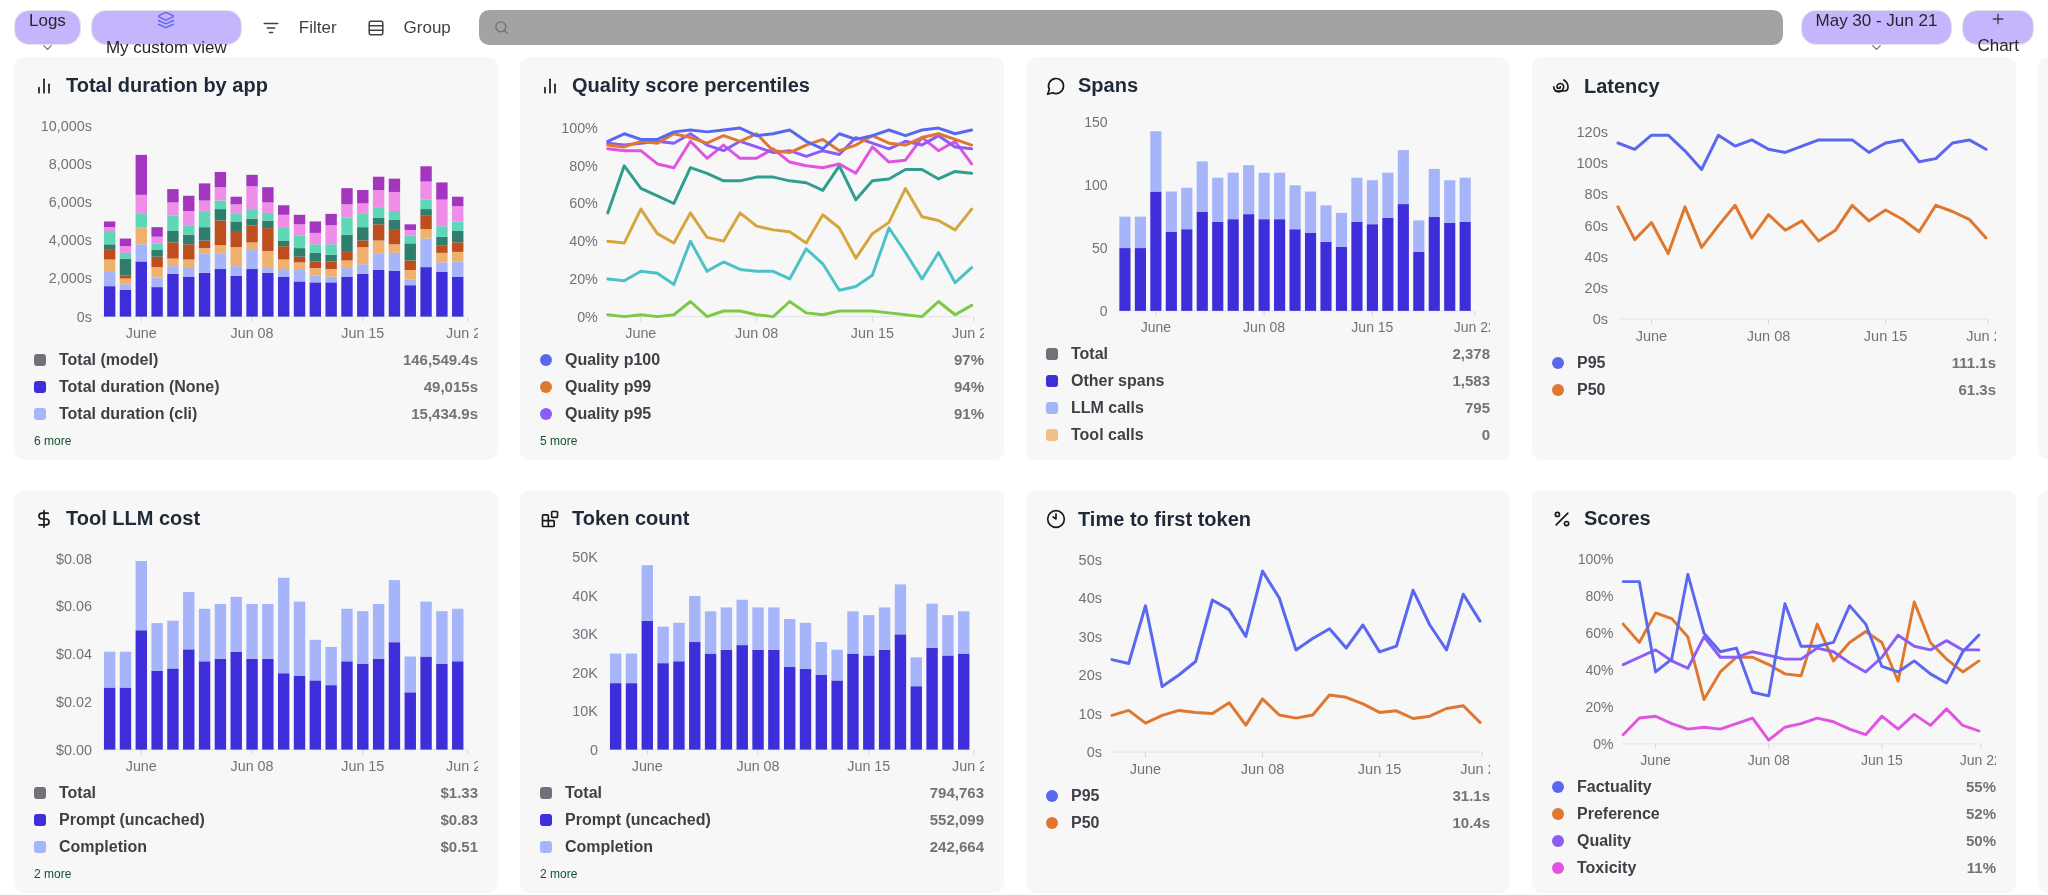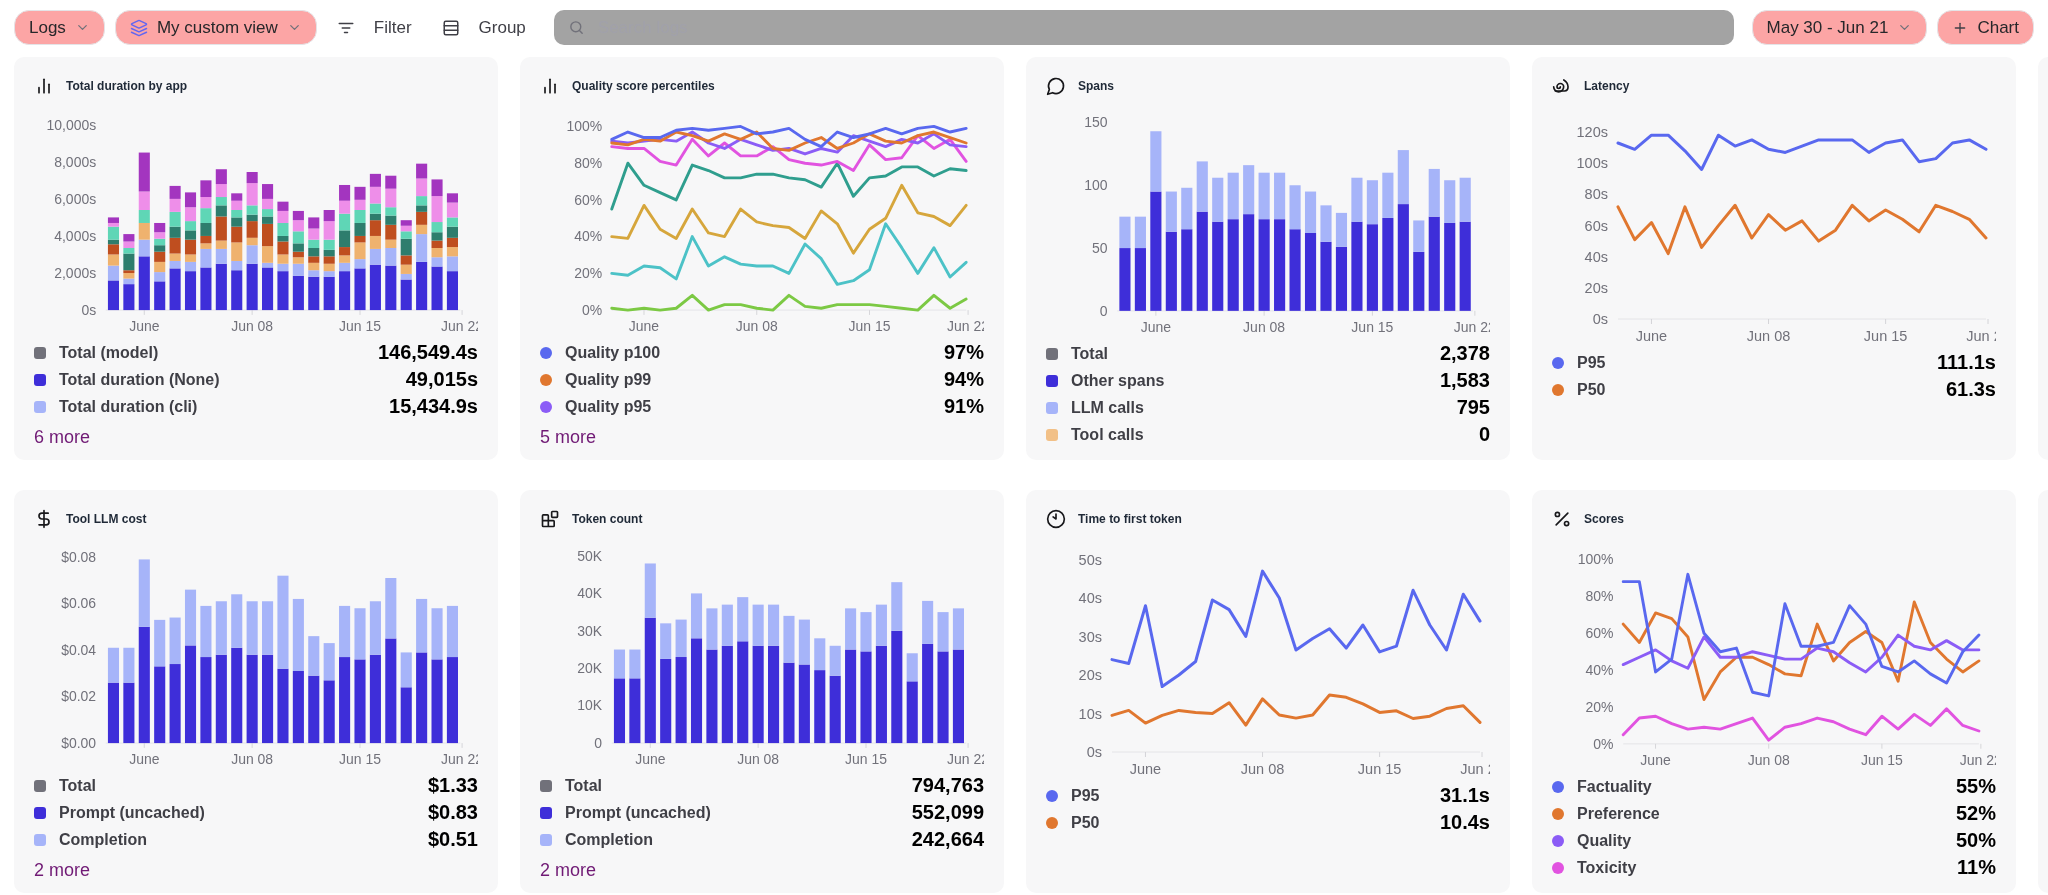--- a/index.html
+++ b/index.html
@@ -4,47 +4,47 @@
 <style>
   html,body{margin:0;padding:0;}
   body{
     width:2048px;height:895px;overflow:hidden;background:#ffffff;
     font-family:"Liberation Sans",sans-serif;color:#27272a;
     -webkit-font-smoothing:antialiased;
   }
   
   .toolbar{display:flex;align-items:center;gap:10px;padding:10px 14px 7px 14px;height:35px;}
   .btn{display:inline-flex;align-items:center;gap:9px;border:1px solid #e4e4e7;border-radius:15px;
-       background:#fca5a5;padding:0 14px;height:35px;font-size:17px;color:#27272a;cursor:pointer;white-space:nowrap;}
+       background:#c4b5fd;padding:0 14px;height:35px;font-size:17px;color:#27272a;cursor:pointer;white-space:nowrap;flex-direction:column;}
   .txtbtn{display:inline-flex;align-items:center;gap:19px;border:none;background:transparent;
        padding:0 10px;height:35px;font-size:17px;color:#3f3f46;cursor:pointer;white-space:nowrap;}
   .search{flex:1;display:flex;align-items:center;gap:11px;background:#a3a3a3;border-radius:10px;
        height:35px;padding:0 14px;margin:0 8px;}
   .search input{flex:1;border:none;background:transparent;outline:none;font-size:17px;color:#27272a;
        font-family:"Liberation Sans",sans-serif;}
   .search input::placeholder{color:#a1a1aa;}
   .chev{color:#71717a;display:inline-flex;}
   .icn{display:inline-flex;color:#3f3f46;}
   
   .grid{display:grid;grid-template-columns:repeat(5,484px);column-gap:22px;row-gap:30px;
         grid-auto-rows:403px;padding:5px 0 0 14px;}
   .card{background:#f7f7f8;border-radius:10px;padding:16px 20px 12px 20px;overflow:hidden;
         display:flex;flex-direction:column;box-sizing:border-box;}
   .card-header{display:flex;align-items:center;gap:12px;height:26px;margin-bottom:4px;}
   .card-icon{display:inline-flex;color:#18181b;}
-  .card-title{font-size:12px;font-weight:600;color:#1f2937;text-align:center;}
+  .card-title{font-size:20px;font-weight:600;color:#1f2937;text-align:center;}
   svg.chart{display:block;margin-top:2px;}
   svg text{font-family:"Liberation Sans",sans-serif;}
   .legend{display:flex;flex-direction:column;}
   .lrow{display:flex;align-items:center;height:27px;}
   .swatch{width:12px;height:12px;border-radius:3px;margin-right:13px;flex:none;}
   .swatch.dot{border-radius:50%;}
   .llabel{flex:1;font-size:16px;color:#3f3f46;font-weight:bold;}
-  .lvalue{font-size:20px;font-weight:700;color:#000000;}
-  .more{font-size:18px;color:#701a75;margin-top:7px;}
+  .lvalue{font-size:15px;font-weight:700;color:#737373;}
+  .more{font-size:12px;color:#14532d;margin-top:7px;}
 </style>
 </head>
 <body>
 
 <div class="toolbar">
   <button class="btn">
     <span>Logs</span>
     <span class="chev">
       <svg width="15" height="15" viewBox="0 0 24 24" fill="none" stroke="currentColor" stroke-width="2" stroke-linecap="round" stroke-linejoin="round">
           <path d="m6 9 6 6 6-6"></path>

